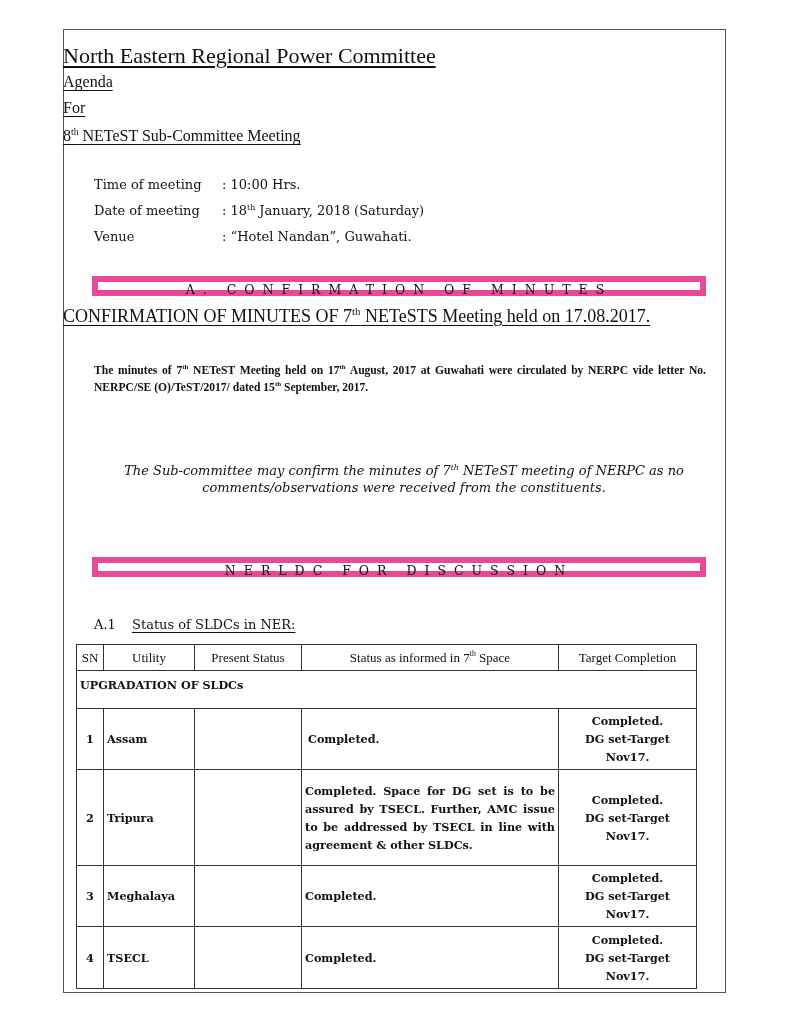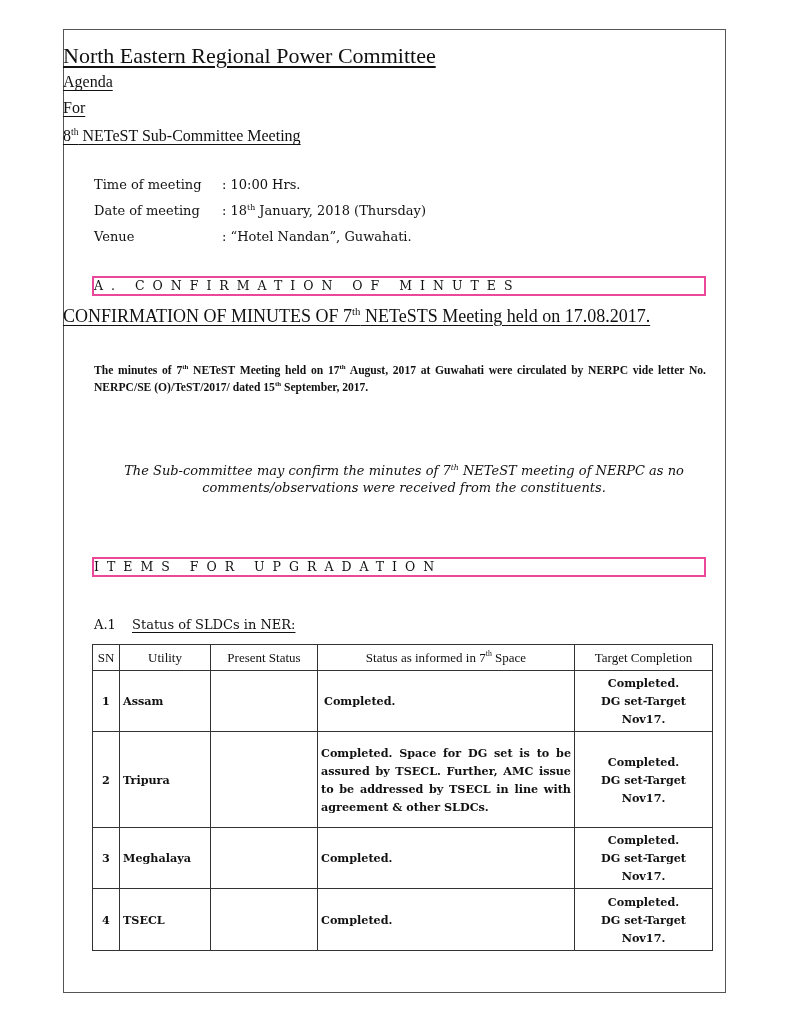--- a/index.html
+++ b/index.html
@@ -13,35 +13,35 @@
   sup { font-size: 0.6em; line-height: 0; vertical-align: super; margin-top: 36px; }
 
   .title { top: 43px; font-family: "Liberation Serif", serif; font-size: 22px; }
   .sub1 { top: 73px; font-family: "Liberation Serif", serif; font-size: 16px; }
   .sub2 { top: 99px; font-family: "Liberation Serif", serif; font-size: 16px; }
   .sub3 { top: 127px; font-family: "Liberation Serif", serif; font-size: 16px; }
 
   .meta-row { position: absolute; left: 94px; font-size: 13px; font-family: "DejaVu Serif", serif; }
   .meta-label { display: inline-block; width: 128px; }
 
-  .banner { position: absolute; left: 92px; width: 614px; height: 20px; border: 2px solid #ec4899;
-            box-sizing: border-box; font-size: 12.5px; letter-spacing: 8px;
+  .banner { position: absolute; left: 92px; width: 614px; height: 20px; border: 6px solid #ec4899;
+            box-sizing: border-box; text-align: center; font-size: 12.5px; letter-spacing: 8px;
             line-height: 16px; font-family: "DejaVu Serif", serif; }
 
   .conf-heading { top: 306px; font-family: "Liberation Serif", serif; font-size: 18px; }
 
   .para-bold { position: absolute; left: 94px; width: 612px; font-size: 11.6px; font-weight: bold;
                line-height: 17px; text-align: justify; font-family: Liberation Serif, serif; }
   .para-italic { position: absolute; left: 94px; width: 620px; font-size: 13px; font-style: italic;
                  line-height: 17px; font-family: "DejaVu Serif", serif; text-align: center; }
 
   .section-a1 { position: absolute; left: 94px; top: 597px; font-size: 13px; font-family: "DejaVu Serif", serif; margin-top: 20px; }
   .section-a1 .num { display: inline-block; width: 38px; }
 
-  table.sldc { position: absolute; left: 92px; top: 644px; width: 621px; border-collapse: collapse;
+  table.sldc { position: absolute; left: 76px; top: 644px; width: 621px; border-collapse: collapse;
                font-family: "DejaVu Serif", serif; }
   table.sldc td, table.sldc th { border: 1px solid #333; padding: 0 3px; vertical-align: middle; }
   table.sldc th { font-weight: normal; font-family: "Liberation Serif", serif; font-size: 13px;
                   height: 25px; text-align: center; white-space: nowrap; }
   table.sldc td { font-weight: bold; font-size: 11.2px; line-height: 18px; }
   .col-sn { width: 20px; text-align: center; }
   .col-util { width: 84px; }
   .col-present { width: 100px; }
   .col-status { width: 250px; }
   .col-target { text-align: center; }
@@ -57,57 +57,60 @@
 <div class="abs center sub1"><span class="u">Agenda</span></div>
 <div class="abs center sub2"><span class="u">For</span></div>
 <div class="abs center sub3">
   <span class="u"><span>8</span><sup>th</sup><span> NETeST Sub-Committee Meeting</span></span>
 </div>
 
 <div class="meta-row" style="top:177px;">
   <span class="meta-label">Time of meeting</span><span>: </span><span>10:00 Hrs.</span>
 </div>
 <div class="meta-row" style="top:203px;">
-  <span class="meta-label">Date of meeting</span><span>: </span><span><span>18</span><sup>th</sup><span> January, 2018 (Thursday)</span></span>
+  <span class="meta-label">Date of meeting</span><span>: </span><span><span>18</span><sup>th</sup><span> January, 2018 (Saturday)</span></span>
 </div>
 <div class="meta-row" style="top:229px;">
   <span class="meta-label">Venue</span><span>: </span><span>“Hotel Nandan”, Guwahati.</span>
 </div>
 
 <div class="banner" style="top:276px;">A.   CONFIRMATION OF MINUTES</div>
 
 <div class="abs center conf-heading">
   <span class="u"><span>CONFIRMATION OF MINUTES OF 7</span><sup>th</sup><span> NETeSTS Meeting held on 17.08.2017.</span></span>
 </div>
 
 <div class="para-bold" style="top:362px;">
   <span>The minutes of 7</span><sup>th</sup><span> NETeST Meeting held on 17</span><sup>th</sup><span> August, 2017 at Guwahati were circulated by NERPC vide letter No. NERPC/SE (O)/TeST/2017/ dated 15</span><sup>th</sup><span> September, 2017.</span>
 </div>
 
 <div class="para-italic" style="top:462px;">
   <span>The Sub-committee may confirm the minutes of 7</span><sup>th</sup><span> NETeST meeting of NERPC as no comments/observations were received from the constituents.</span>
 </div>
 
-<div class="banner" style="top:557px;">ITEMS  FOR   UPGRADATION</div>
+<div class="banner" style="top:557px;">NERLDC  FOR   DISCUSSION</div>
 
 <div class="section-a1">
   <span class="num">A.1</span><span class="u">Status of SLDCs in NER:</span>
 </div>
 
 <table class="sldc">
   <thead>
     <tr>
       <th class="col-sn">SN</th>
       <th class="col-util">Utility</th>
       <th class="col-present">Present Status</th>
       <th class="col-status"><span>Status as informed in 7</span><sup>th</sup><span> Space</span></th>
       <th class="col-target">Target Completion</th>
     </tr>
   </thead>
   <tbody>
+    <tr>
+      <td class="group" colspan="5">UPGRADATION OF SLDCs</td>
+    </tr>
     <tr style="height:61px;">
       <td class="col-sn">1</td>
       <td>Assam</td>
       <td></td>
       <td style="padding-left:6px;">Completed.</td>
       <td class="col-target">
           <div>Completed.</div>
           <div>DG set-Target</div>
           <div>Nov17.</div>
         </td>

